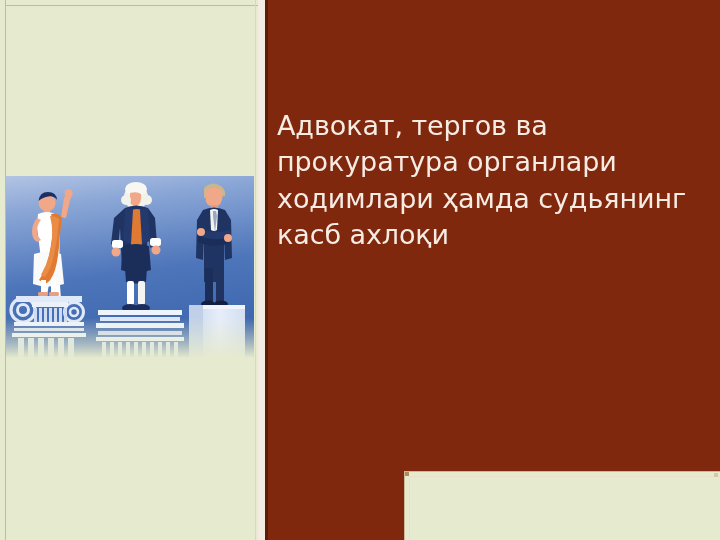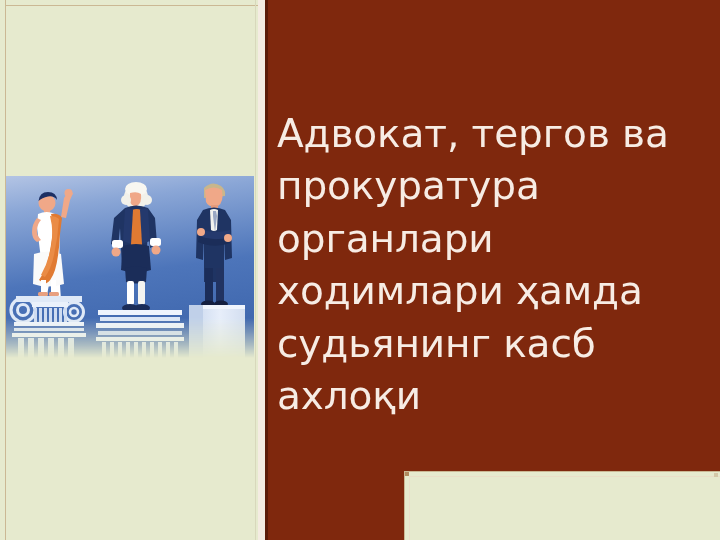--- a/index.html
+++ b/index.html
@@ -86,21 +86,21 @@
   .title-block {
     position: absolute;
     left: 277px;
     top: 108px;
     width: 420px;
   }
   .title-text {
     margin: 0;
     color: #f7ece4;
     font-family: "DejaVu Sans", sans-serif;
-    font-size: 39px;
+    font-size: 27px;
     line-height: 1.345;
     font-weight: 400;
     letter-spacing: -0.1px;
     white-space: pre-line;
   }
 
   
   .content-box {
     position: absolute;
     left: 404px;

